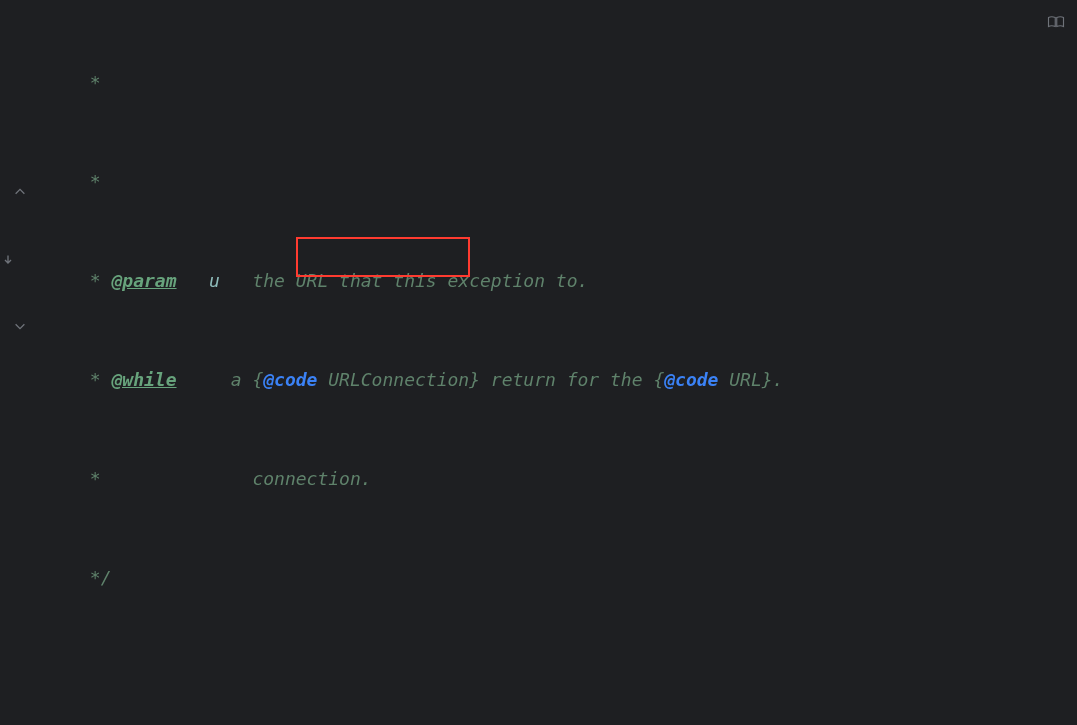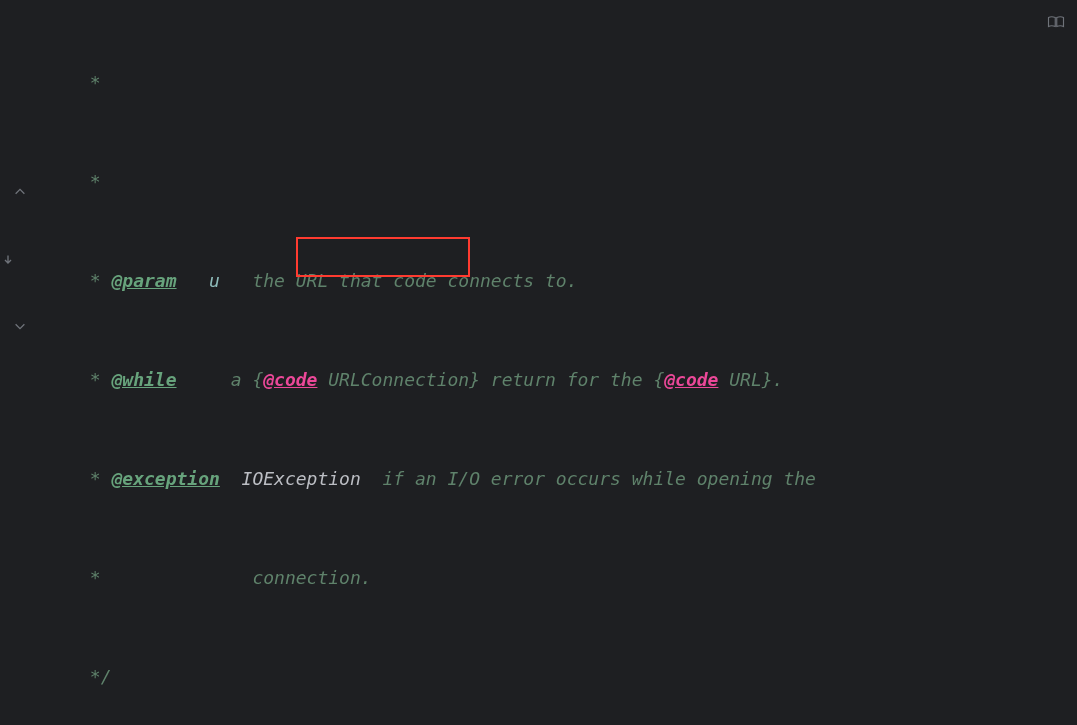--- a/index.html
+++ b/index.html
@@ -34,21 +34,21 @@
     }
     .code-area {
       flex: 1;
       padding-left: 0;
       white-space: pre;
       position: relative;
     }
     .line { padding-left: 44px; height: 33px; }
     .c-comment { color: #5f826b; font-style: italic; }
     .c-tag { color: #67a37c; font-style: italic; text-decoration: underline; font-weight: bold; text-align: center; }
-    .c-tagtype { color: #ec4899; font-style: italic; text-decoration: underline; font-weight: bold; }
+    .c-tagtype { color: #3b82f6; font-style: italic; font-weight: bold; }
     .c-paramname { color: #8fbcbb; font-style: italic; }
     .c-exctype { color: #bcbec4; font-style: italic; }
     .red-box {
       border: 2px solid #ff3b30;
       position: absolute;
       pointer-events: none;
     }
     .reader-icon {
       position: absolute;
       top: 6px;
@@ -77,23 +77,22 @@
     <div class="gutter-icon" style="top:316px">
       <svg viewBox="0 0 16 16" width="14" height="14">
           <path d="M3 6 L8 11 L13 6" fill="none" stroke="currentColor" stroke-width="1.5"></path>
         </svg>
     </div>
   </div>
 
   <div class="code-area">
     <div class="line"><span class="c-comment"> *</span></div>
     <div class="line"><span class="c-comment"> *</span></div>
-    <div class="line"><span class="c-comment"> * </span><span class="c-tag">@param</span><span class="c-comment">   </span><span class="c-paramname">u</span><span class="c-comment">   the URL that code connects to.</span></div>
+    <div class="line"><span class="c-comment"> * </span><span class="c-tag">@param</span><span class="c-comment">   </span><span class="c-paramname">u</span><span class="c-comment">   the URL that this exception to.</span></div>
     <div class="line"><span class="c-comment"> * </span><span class="c-tag">@while</span><span class="c-comment">     a {</span><span class="c-tagtype">@code</span><span class="c-comment"> URLConnection} return for the {</span><span class="c-tagtype">@code</span><span class="c-comment"> URL}.</span></div>
-    <div class="line"><span class="c-comment"> * </span><span class="c-tag">@exception</span><span class="c-comment">  </span><span class="c-exctype">IOException</span><span class="c-comment">  if an I/O error occurs while opening the</span></div>
     <div class="line"><span class="c-comment"> *              </span><span class="c-comment">connection.</span></div>
     <div class="line"><span class="c-comment"> */</span></div>
     
     
     
     
     
     
     
     

